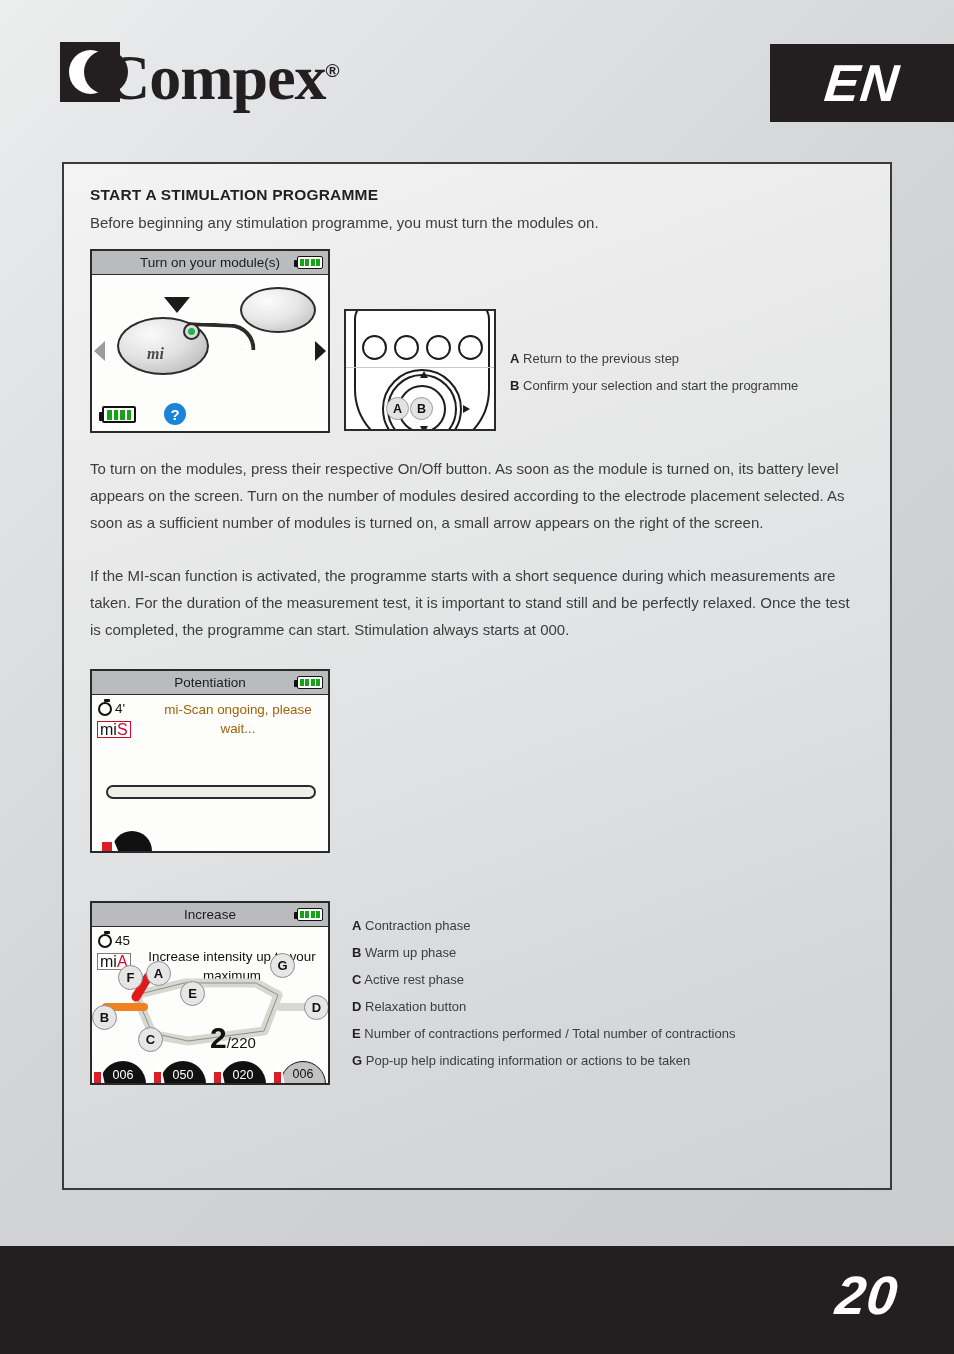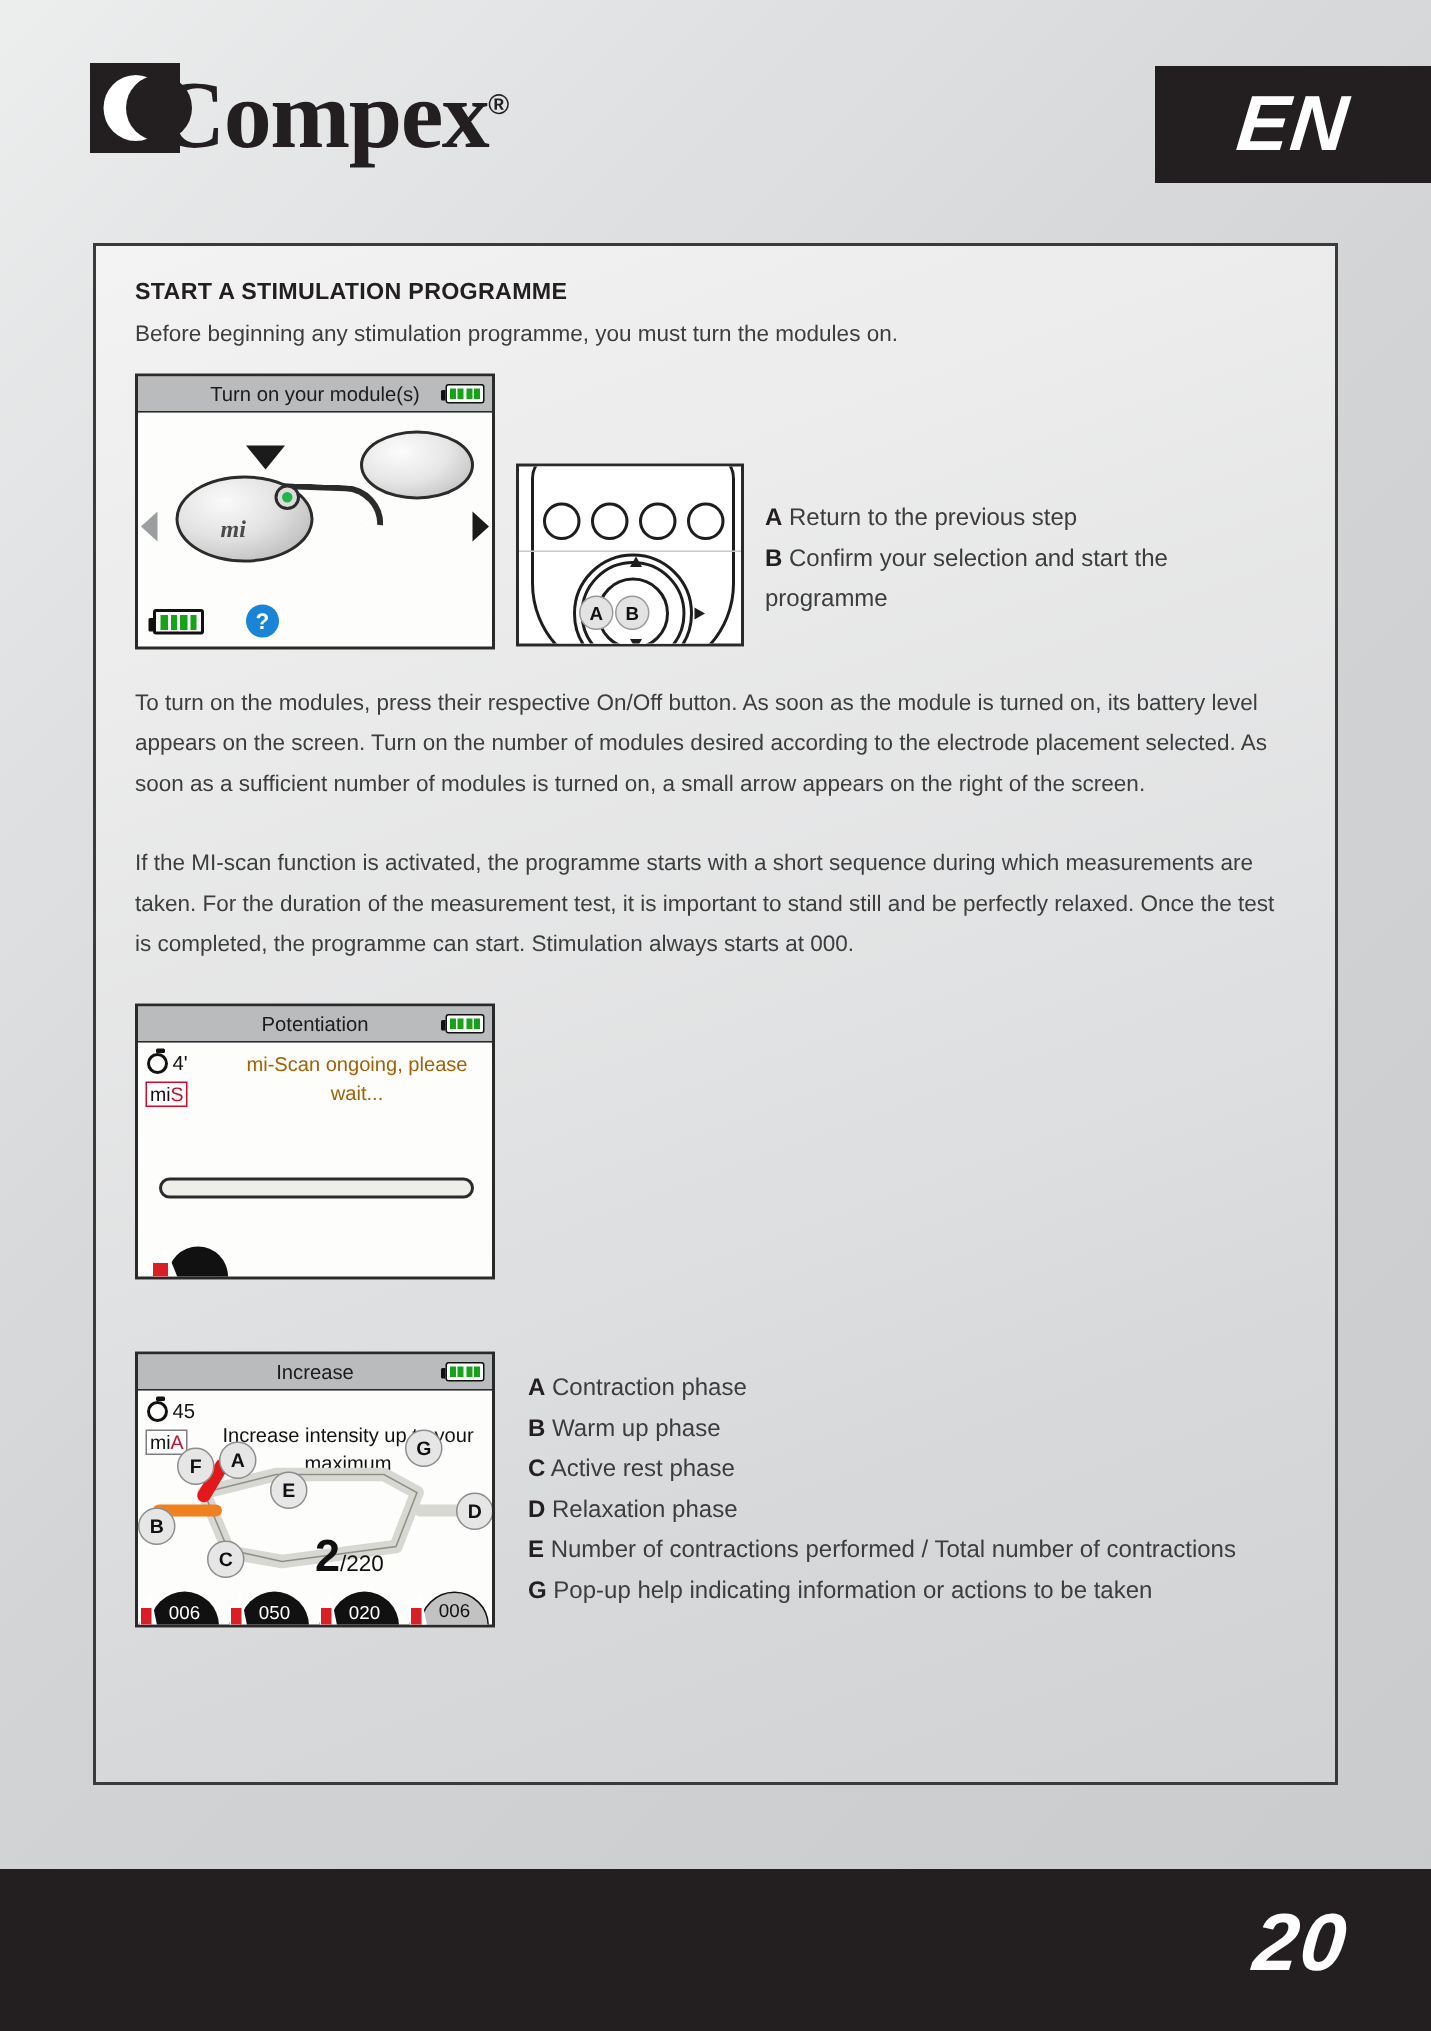--- a/index.html
+++ b/index.html
@@ -186,35 +186,35 @@
     position:absolute; width:23px; height:23px; border-radius:50%;
     background:#e3e3e3; border:1px solid #9a9a9a; color:#111;
     font-size:12.5px; font-weight:bold; display:flex; align-items:center; justify-content:center;
     z-index:5;
   }
   .nub { position:absolute; width:0; height:0; }
   .nub.up { left:74px; top:60px; border-left:4px solid transparent; border-right:4px solid transparent; border-bottom:7px solid #1d1d1d; }
   .nub.dn { left:74px; bottom:-4px; border-left:4px solid transparent; border-right:4px solid transparent; border-top:7px solid #1d1d1d; }
   .nub.rt { right:24px; top:94px; border-top:4px solid transparent; border-bottom:4px solid transparent; border-left:7px solid #1d1d1d; }
 
-  .legend { font-size:16px; color:#3d3d3d; line-height:27px; }
+  .legend { font-size:13px; color:#3d3d3d; line-height:27px; }
   .legend b { color:#231f20; }
 
   
   .s2-body { position:relative; width:100%; height:158px; }
   .timer { position:absolute; left:6px; top:6px; display:flex; align-items:center; gap:3px; }
   .stopwatch {
     width:14px; height:14px; border:2px solid #111; border-radius:50%; position:relative;
   }
   .stopwatch::before {
     content:""; position:absolute; left:4px; top:-5px; width:6px; height:3px; background:#111; border-radius:1px;
   }
   .timer span { font-size:13.5px; color:#111; }
   .mibadge {
-    position:absolute; left:5px; top:26px; font-size:13px; padding:0 2px;
+    position:absolute; left:5px; top:26px; font-size:16px; padding:0 2px;
     border:1.6px solid #cf0a2c; background:#fff; line-height:15px; color:#111;
   }
   .mibadge em { font-style:normal; color:#cf0a2c; }
   .mibadge.gray { border-color:#7d7d7d; }
   .s2-msg {
     position:absolute; left:56px; top:5px; width:180px; text-align:center;
     font-size:13.4px; color:#a16207; line-height:19px;
   }
   .progbar {
     position:absolute; left:14px; top:90px; width:210px; height:14px;
@@ -478,21 +478,21 @@
         <div>
           <b>B</b>
           <span>Warm up phase</span>
         </div>
         <div>
           <b>C</b>
           <span>Active rest phase</span>
         </div>
         <div>
           <b>D</b>
-          <span>Relaxation phase</span>
+          <span>Relaxation button</span>
         </div>
         <div>
           <b>E</b>
           <span>Number of contractions performed / Total number of contractions</span>
         </div>
         <div>
           <b>G</b>
           <span>Pop-up help indicating information or actions to be taken</span>
         </div>
       </div>

